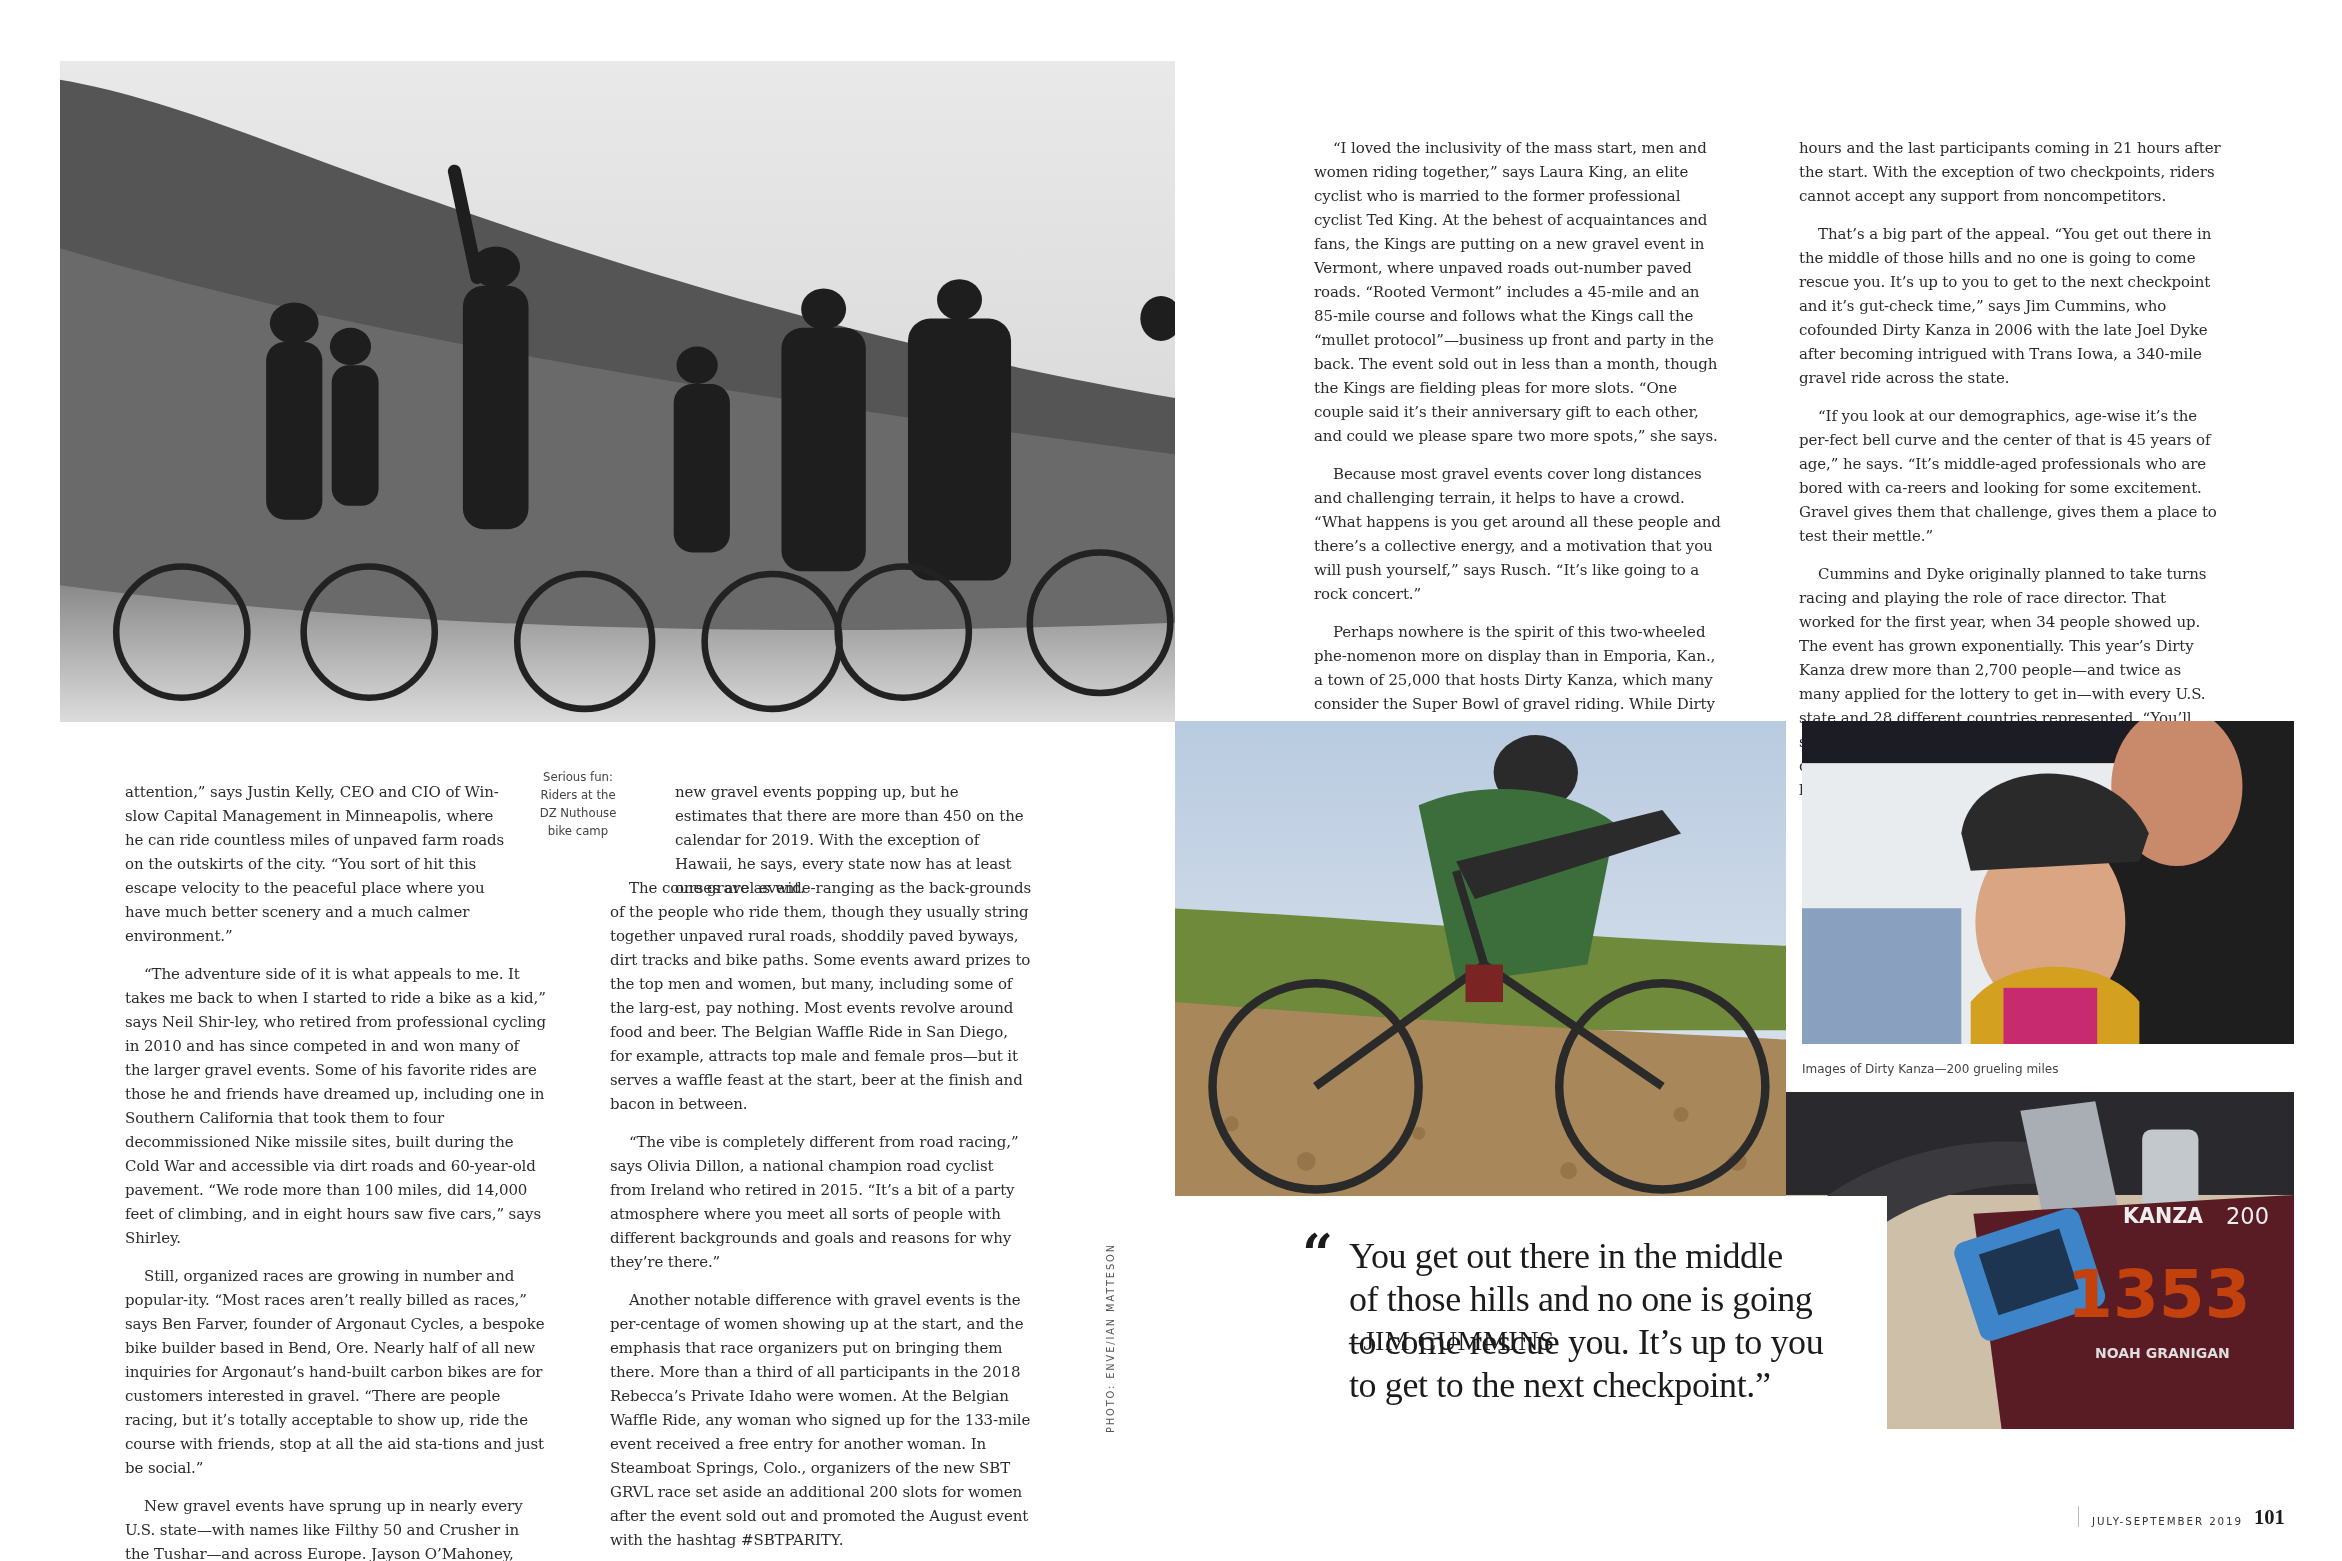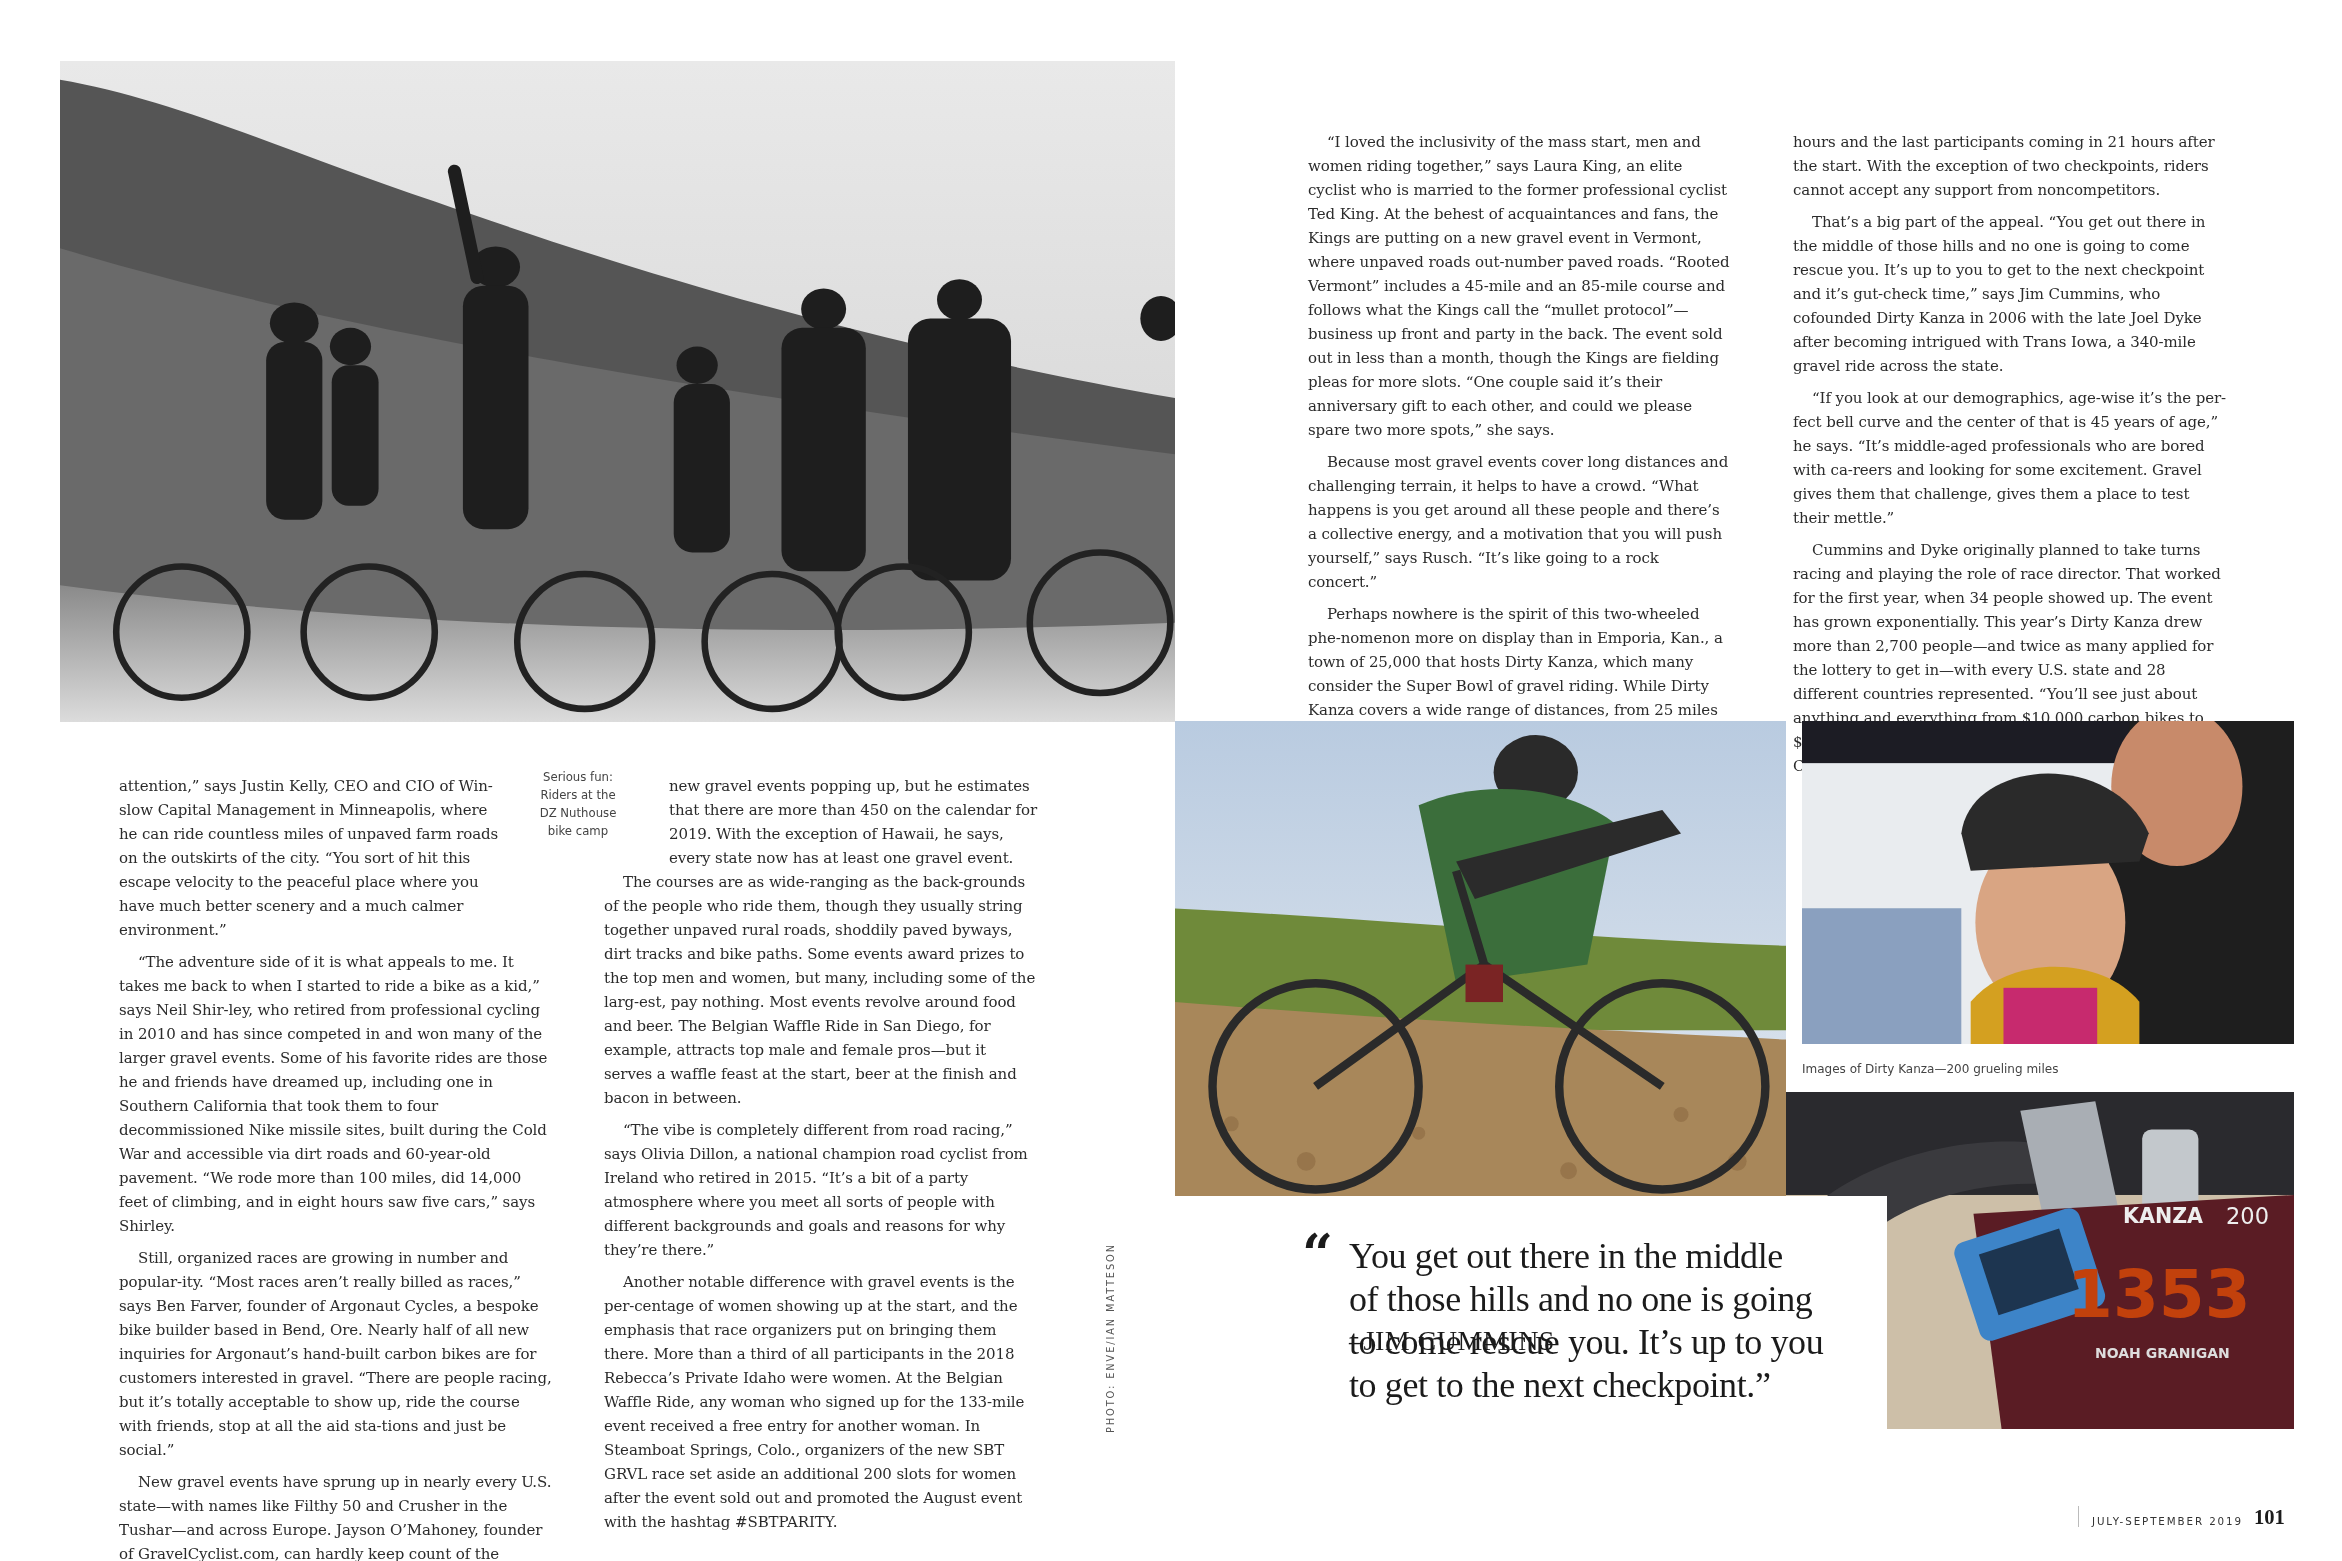--- a/index.html
+++ b/index.html
@@ -2,21 +2,21 @@
 <html style="font-size:15px"><head>
 <meta charset="utf-8">
 <style>
   html, body { margin: 0; padding: 0; background: #ffffff; }
   body { width: 2342px; height: 1562px; position: relative; overflow: hidden;
          font-family: "DejaVu Serif", serif; color: #2a2a2a; }
 
   
   .col { position: absolute; font-family: "DejaVu Serif", serif; font-size: 15px;
          line-height: 24px; color: #2b2b2b; letter-spacing: -0.1px; }
-  .col p { margin: 8px; text-indent: 0; }
+  .col p { margin: 14px; text-indent: 0; }
   .col p.ind { text-indent: 19px; }
 
   
   .photo { position: absolute; overflow: hidden; }
   .photo svg { display: block; width: 100%; height: 100%; }
 
   .caption-side { position: absolute; font-family: "DejaVu Sans", sans-serif;
                   font-size: 11.7px; line-height: 18px; color: #444; text-align: center; }
   .caption-img { position: absolute; font-family: "DejaVu Sans", sans-serif;
                  font-size: 12px; color: #444; }

